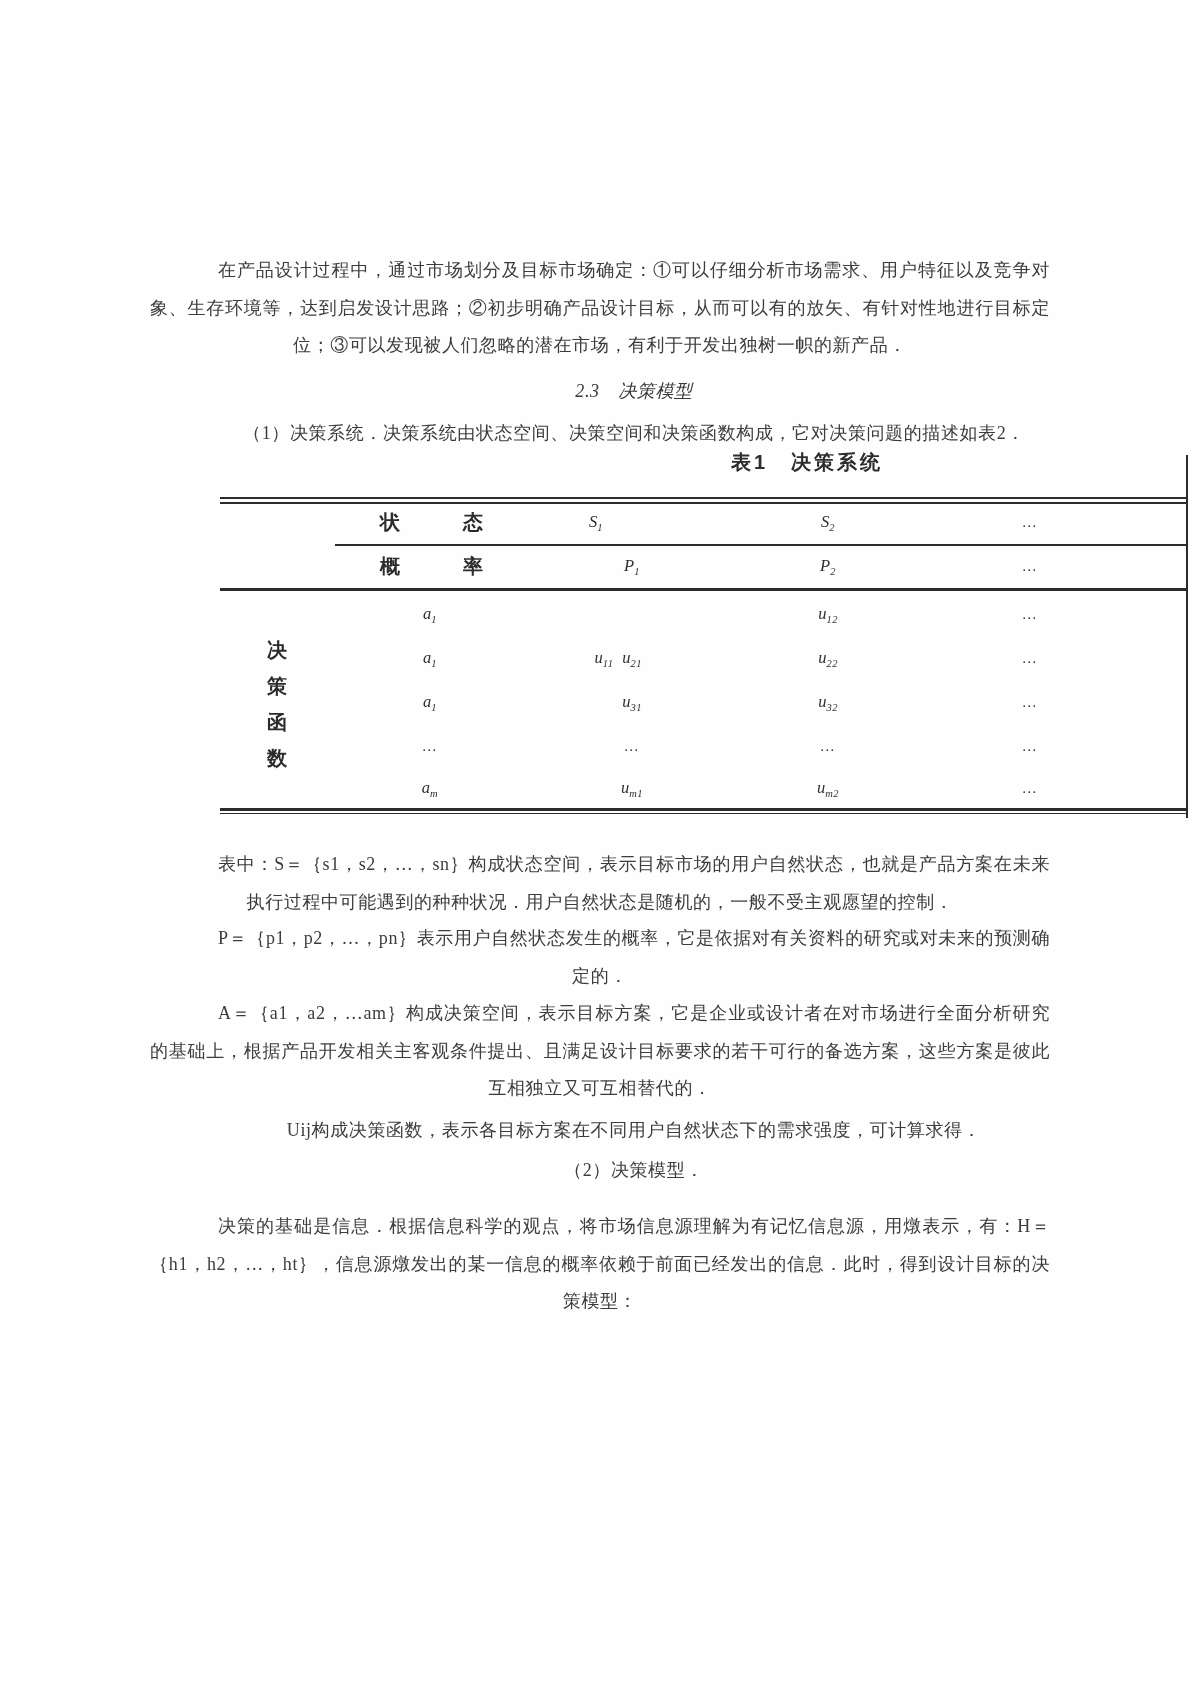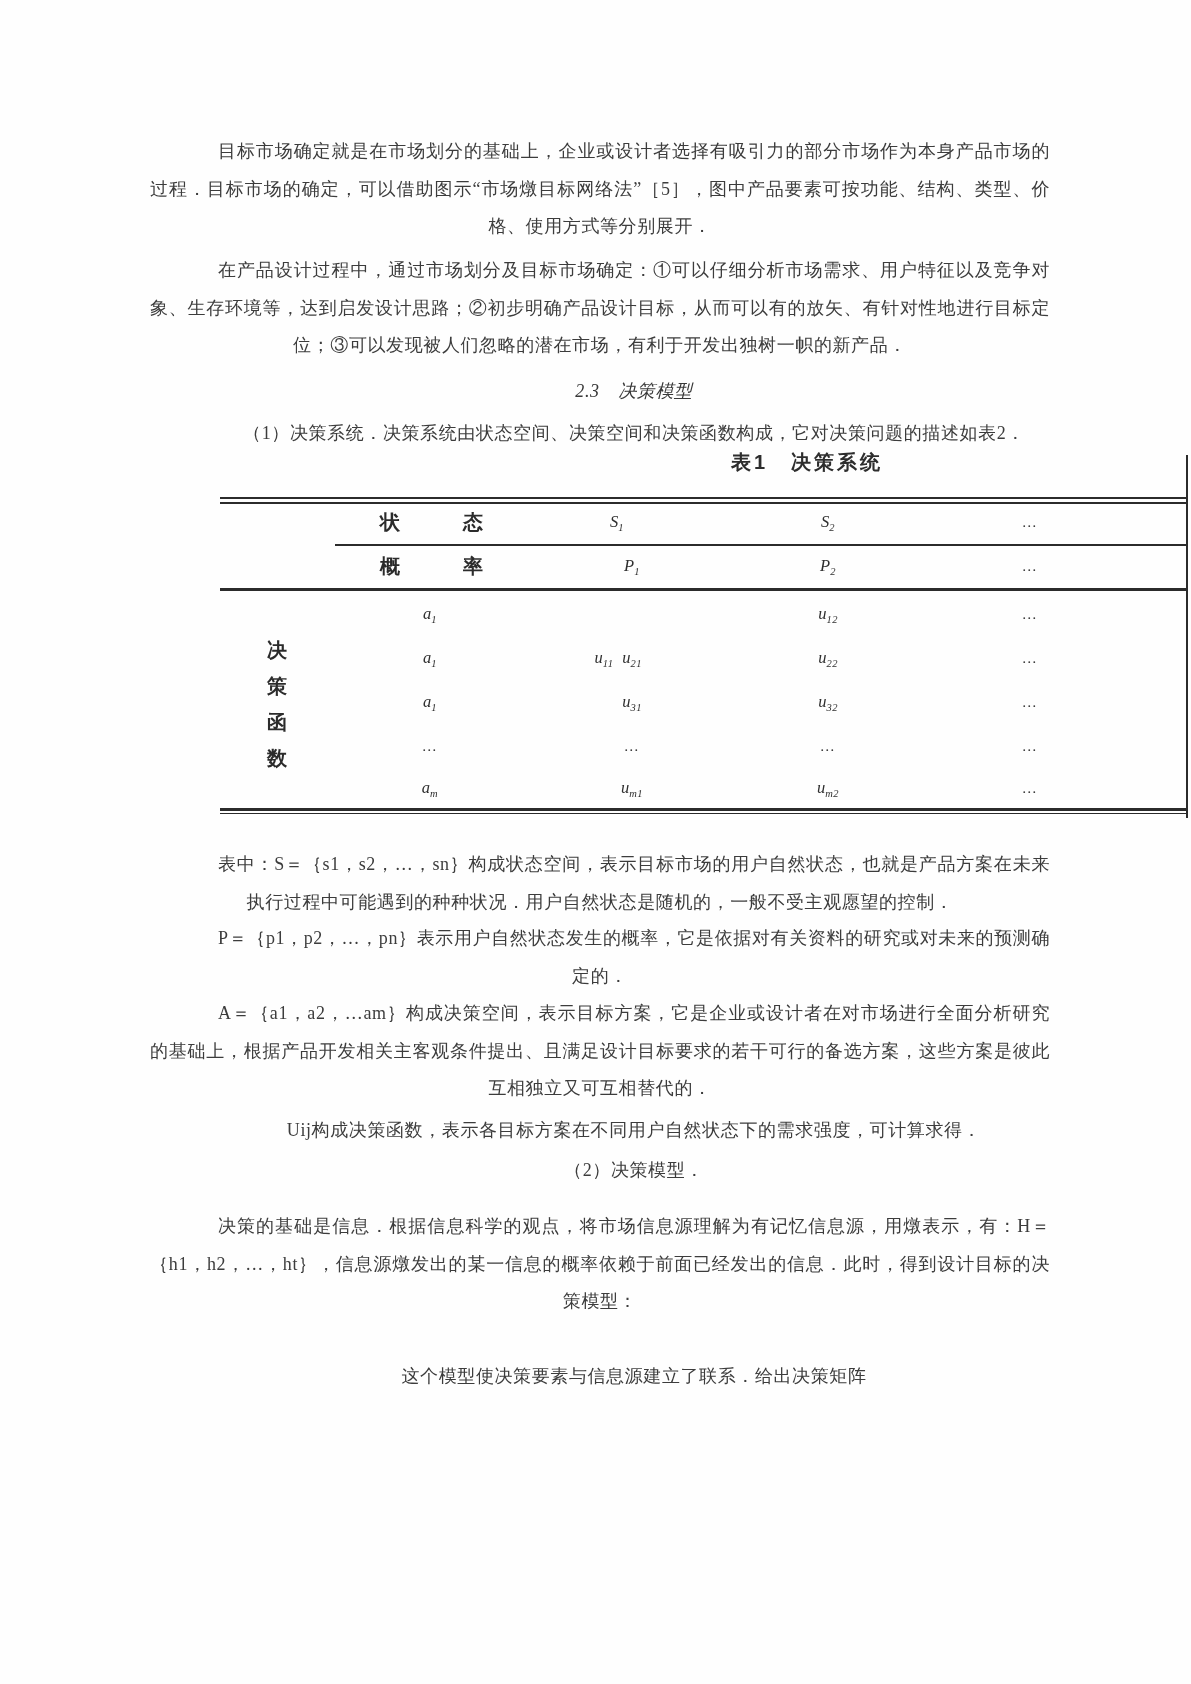--- a/index.html
+++ b/index.html
@@ -35,40 +35,39 @@
     font-family:"Liberation Sans","DejaVu Sans",sans-serif;
   }
   .vlabel-ch { position:absolute; transform:translateX(-50%); height:36px;
                line-height:36px; }
 </style>
 </head>
 <body>
 
 <div class="page">
 
-  <div class="blk" style="top:133px">目标市场确定就是在市场划分的基础上，企业或设计者选择有吸引力的部分市场作为本身产品市场的过程．目标市场的确定，可以借助图示“市场燉目标网络法”［5］，图中产品要素可按功能、结构、类型、价格、使用方式等分别展开．</div>
   <div class="blk" style="top:252px">在产品设计过程中，通过市场划分及目标市场确定：①可以仔细分析市场需求、用户特征以及竞争对象、生存环境等，达到启发设计思路；②初步明确产品设计目标，从而可以有的放矢、有针对性地进行目标定位；③可以发现被人们忽略的潜在市场，有利于开发出独树一帜的新产品．</div>
   <div class="blk heading" style="top:373px">2.3　决策模型</div>
   <div class="blk" style="top:415px">（1）决策系统．决策系统由状态空间、决策空间和决策函数构成，它对决策问题的描述如表2．</div>
 
   <div class="tbl-title">表1　决策系统</div>
 
   <div class="rule" style="left:220px; top:497px; width:968px; height:2px"></div>
   <div class="rule" style="left:220px; top:502px; width:968px; height:1.5px"></div>
   <div class="rule" style="left:335px; top:544px; width:853px; height:1.8px"></div>
   <div class="rule" style="left:220px; top:588px; width:968px; height:3px"></div>
   <div class="rule" style="left:220px; top:808px; width:968px; height:2.5px"></div>
   <div class="rule" style="left:220px; top:813px; width:968px; height:1.2px"></div>
   <div class="rule" style="left:1186px; top:455px; width:2px; height:363px"></div>
 
   <div id="tbl-rows">
       <div class="trow" style="top: 499px; height: 45px;">
         <span class="cell hdr-ch" style="left: 390px;">状</span>
         <span class="cell hdr-ch" style="left: 473px;">态</span>
-        <span class="cell var" style="left: 617px;">S<sub>1</sub></span>
+        <span class="cell var" style="left: 596px;">S<sub>1</sub></span>
         <span class="cell var" style="left: 828px;">S<sub>2</sub></span>
         <span class="cell dots" style="left: 1030px;">…</span>
       </div>
       <div class="trow" style="top: 544px; height: 44px;">
         <span class="cell hdr-ch" style="left: 390px;">概</span>
         <span class="cell hdr-ch" style="left: 473px;">率</span>
         <span class="cell var" style="left: 632px;">P<sub>1</sub></span>
         <span class="cell var" style="left: 828px;">P<sub>2</sub></span>
         <span class="cell dots" style="left: 1030px;">…</span>
       </div>
@@ -107,15 +106,14 @@
       <span class="vlabel-ch" style="left: 277px; top: 704px;">函</span>
       <span class="vlabel-ch" style="left: 277px; top: 740px;">数</span>
     </div>
 
   <div class="blk" style="top:846px">表中：S＝｛s1，s2，…，sn｝构成状态空间，表示目标市场的用户自然状态，也就是产品方案在未来执行过程中可能遇到的种种状况．用户自然状态是随机的，一般不受主观愿望的控制．</div>
   <div class="blk" style="top:920px">P＝｛p1，p2，…，pn｝表示用户自然状态发生的概率，它是依据对有关资料的研究或对未来的预测确定的．</div>
   <div class="blk" style="top:995px">A＝｛a1，a2，…am｝构成决策空间，表示目标方案，它是企业或设计者在对市场进行全面分析研究的基础上，根据产品开发相关主客观条件提出、且满足设计目标要求的若干可行的备选方案，这些方案是彼此互相独立又可互相替代的．</div>
   <div class="blk" style="top:1112px">Uij构成决策函数，表示各目标方案在不同用户自然状态下的需求强度，可计算求得．</div>
   <div class="blk" style="top:1152px">（2）决策模型．</div>
   <div class="blk" style="top:1208px">决策的基础是信息．根据信息科学的观点，将市场信息源理解为有记忆信息源，用燉表示，有：H＝｛h1，h2，…，ht｝，信息源燉发出的某一信息的概率依赖于前面已经发出的信息．此时，得到设计目标的决策模型：</div>
-  <div class="blk" style="top:1358px">这个模型使决策要素与信息源建立了联系．给出决策矩阵</div>
 
 </div>
 
 </body></html>

